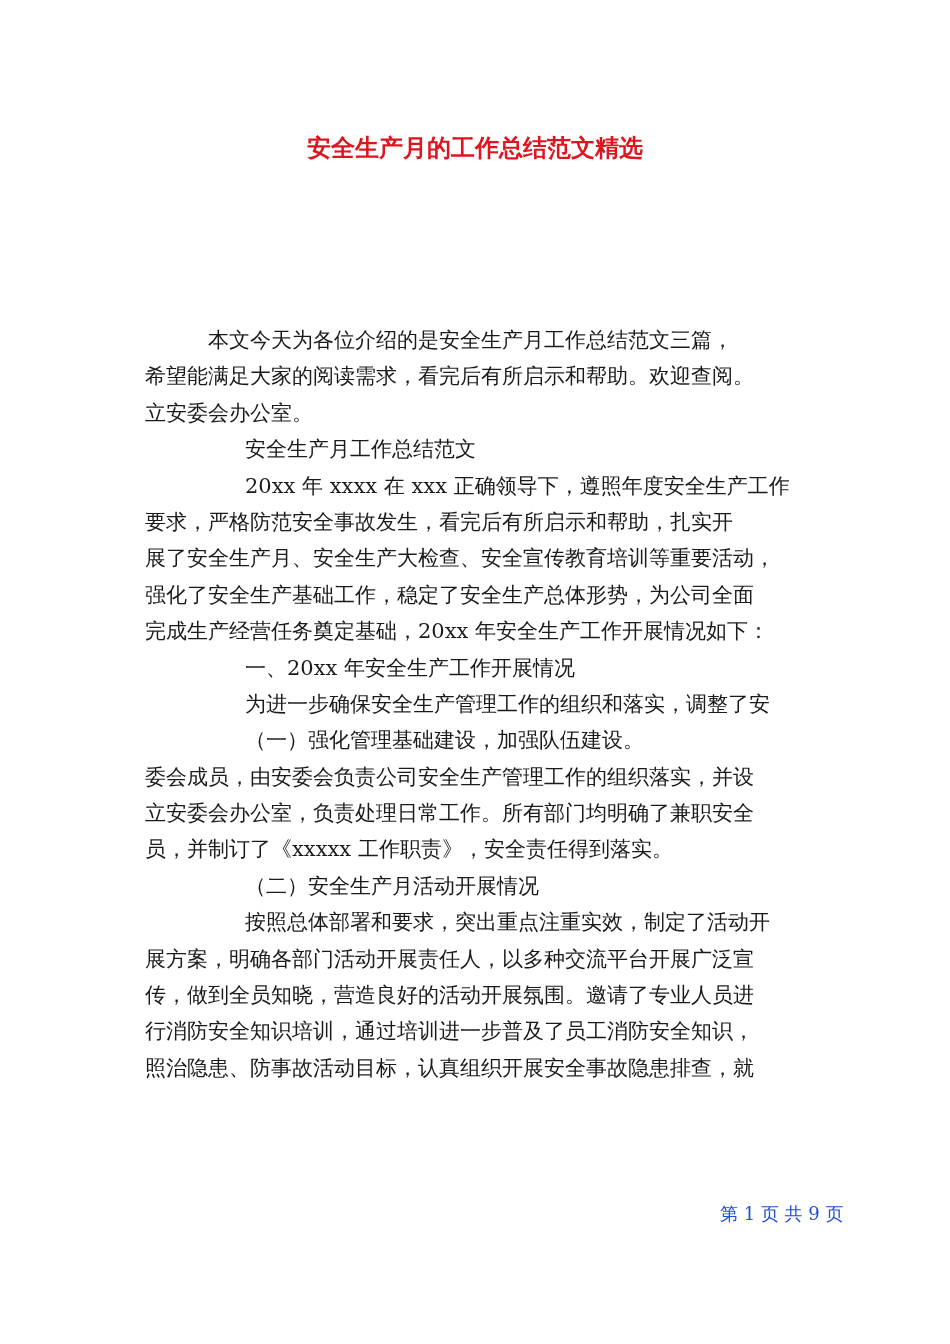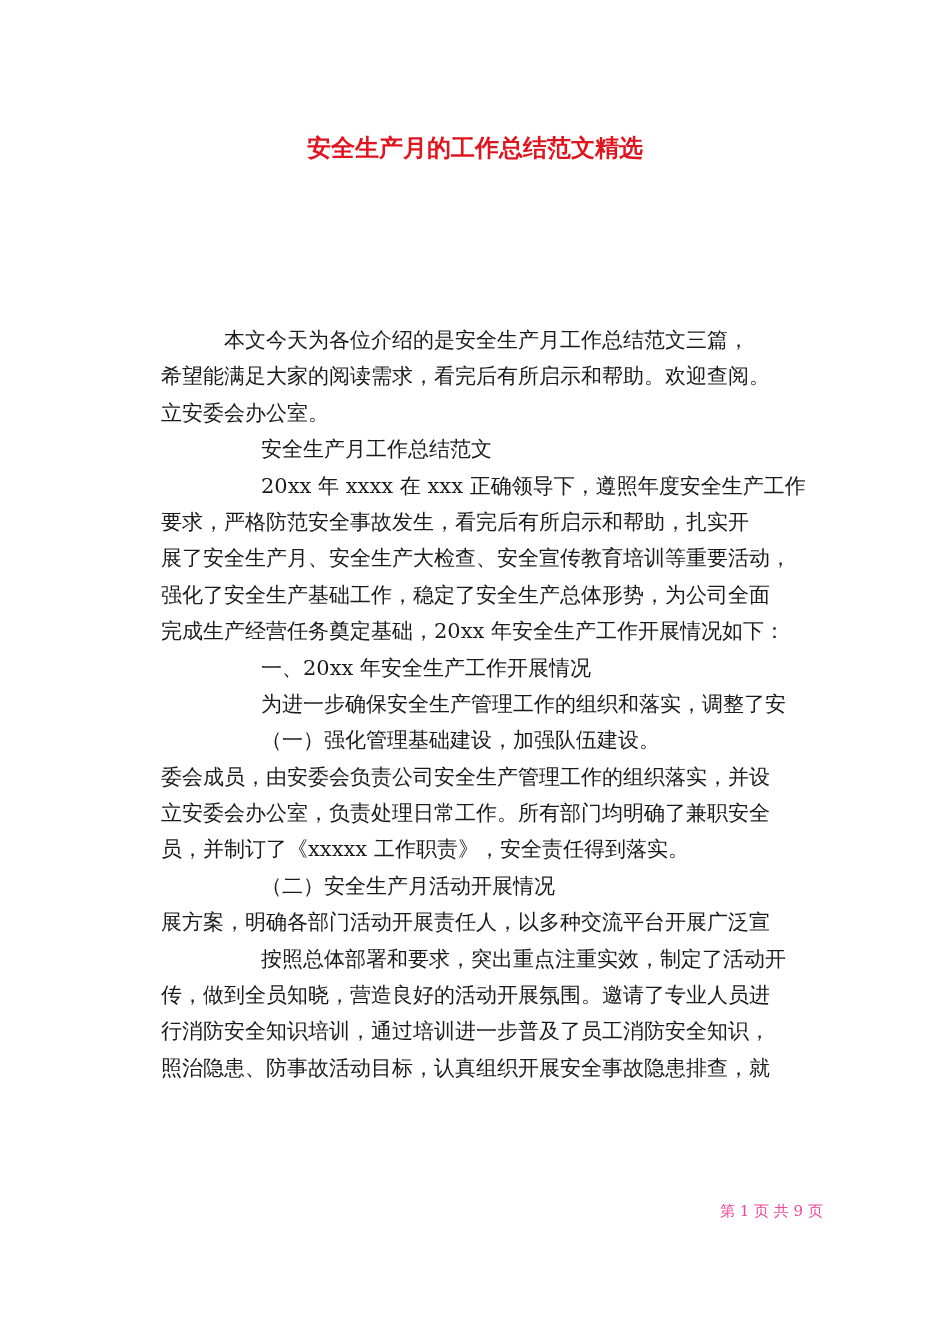--- a/index.html
+++ b/index.html
@@ -1,25 +1,25 @@
 <!DOCTYPE html>
 <html><head>
 <meta charset="utf-8">
 <style>
   html, body { margin: 0; padding: 0; background: #ffffff; }
   body { width: 950px; height: 1344px; position: relative; overflow: hidden;
          font-family: "DejaVu Serif", "Liberation Serif", serif; color: #1a1a1a; }
   .title { position: absolute; left: 0; width: 950px; top: 132px; text-align: center;
            color: #e0141e; font-family: "DejaVu Sans", "Liberation Sans", sans-serif;
            font-size: 24px; font-weight: bold; letter-spacing: 0px; box-sizing: border-box; }
-  .body-text { position: absolute; left: 145px; top: 322px; width: 680px; font-size: 21px; line-height: 36.4px; margin-left: 16px; }
+  .body-text { position: absolute; left: 145px; top: 322px; width: 680px; font-size: 21px; line-height: 36.4px; }
   .line { white-space: nowrap; height: 36.4px; }
   .indent { padding-left: 63px; }
   .indent2 { padding-left: 100px; }
-  .footer { position: absolute; top: 1202px; left: 720px; font-size: 15px; color: #ec4899;
+  .footer { position: absolute; top: 1202px; left: 720px; font-size: 18px; color: #1d4ed8;
             font-family: "DejaVu Serif", "Liberation Serif", serif; }
 </style>
 </head>
 <body>
 
 <div class="title">安全生产月的工作总结范文精选</div>
 
 <div class="body-text">
   <div class="line indent">本文今天为各位介绍的是安全生产月工作总结范文三篇，</div>
   <div class="line">希望能满足大家的阅读需求，看完后有所启示和帮助。欢迎查阅。</div>
@@ -30,20 +30,20 @@
   <div class="line">展了安全生产月、安全生产大检查、安全宣传教育培训等重要活动，</div>
   <div class="line">强化了安全生产基础工作，稳定了安全生产总体形势，为公司全面</div>
   <div class="line">完成生产经营任务奠定基础，20xx 年安全生产工作开展情况如下：</div>
   <div class="line indent2">一、20xx 年安全生产工作开展情况</div>
   <div class="line indent2">为进一步确保安全生产管理工作的组织和落实，调整了安</div>
   <div class="line indent2">（一）强化管理基础建设，加强队伍建设。</div>
   <div class="line">委会成员，由安委会负责公司安全生产管理工作的组织落实，并设</div>
   <div class="line">立安委会办公室，负责处理日常工作。所有部门均明确了兼职安全</div>
   <div class="line">员，并制订了《xxxxx 工作职责》，安全责任得到落实。</div>
   <div class="line indent2">（二）安全生产月活动开展情况</div>
+  <div class="line indent2">按照总体部署和要求，突出重点注重实效，制定了活动开</div>
   <div class="line">展方案，明确各部门活动开展责任人，以多种交流平台开展广泛宣</div>
-  <div class="line indent2">按照总体部署和要求，突出重点注重实效，制定了活动开</div>
   <div class="line">传，做到全员知晓，营造良好的活动开展氛围。邀请了专业人员进</div>
   <div class="line">行消防安全知识培训，通过培训进一步普及了员工消防安全知识，</div>
   <div class="line">照治隐患、防事故活动目标，认真组织开展安全事故隐患排查，就</div>
 </div>
 
 <div class="footer">第 1 页 共 9 页</div>
 
 </body></html>

